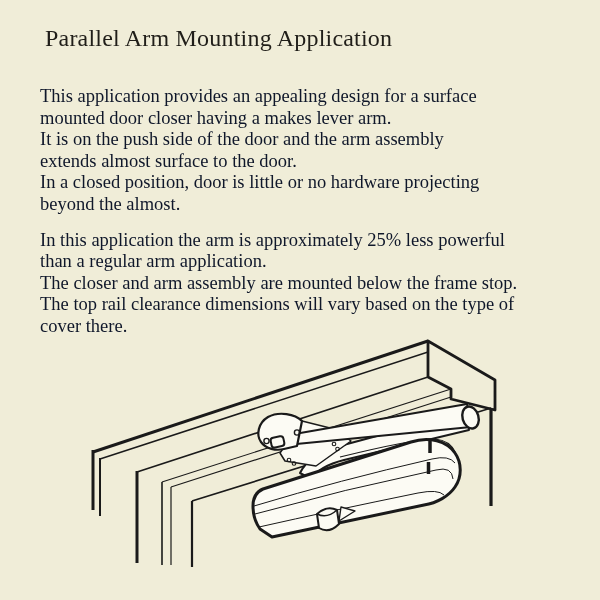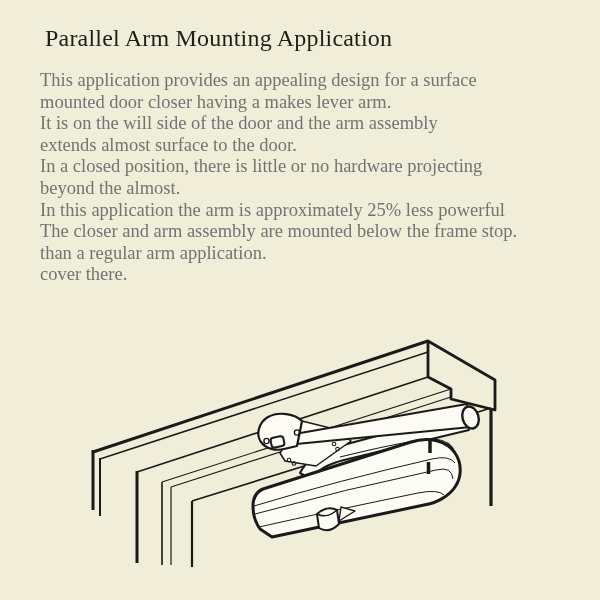--- a/index.html
+++ b/index.html
@@ -10,53 +10,54 @@
     overflow:hidden;
   }
   .page{position:relative;width:600px;height:600px;background:#f0edd8;}
   .title{
     position:absolute;left:45px;top:18px;
     font-size:24px;line-height:40px;
     color:#201e19;letter-spacing:0.2px;
     white-space:nowrap;
   }
   .bodytext{
-    position:absolute;left:40px;top:70px;width:540px;
-    color:#737373;
+    position:absolute;left:40px;top:86px;width:540px;
+    color:#0f172a;
   }
   .para{margin:0;}
-  .para + .para{}
+  .para + .para{margin-top:14px;}
   .line{
     font-size:18.5px;line-height:21.6px;
     white-space:nowrap;
   }
   .diagram{
     position:absolute;left:0;top:335px;width:600px;height:265px;
   }
 </style>
 </head>
 <body>
 
 <div class="page">
 
   <div class="title">Parallel Arm Mounting Application</div>
 
   <div class="bodytext">
     <div class="para">
       <div class="line">This application provides an appealing design for a surface</div>
       <div class="line">mounted door closer having a makes lever arm.</div>
-      <div class="line">It is on the will side of the door and the arm assembly</div>
+      <div class="line">It is on the push side of the door and the arm assembly</div>
       <div class="line">extends almost surface to the door.</div>
-      <div class="line">In a closed position, there is little or no hardware projecting</div>
+      <div class="line">In a closed position, door is little or no hardware projecting</div>
       <div class="line">beyond the almost.</div>
     </div>
     <div class="para">
       <div class="line">In this application the arm is approximately 25% less powerful</div>
+      <div class="line">than a regular arm application.</div>
       <div class="line">The closer and arm assembly are mounted below the frame stop.</div>
-      <div class="line">than a regular arm application.</div>
+      <div class="line">The top rail clearance dimensions will vary based on the type of</div>
       <div class="line">cover there.</div>
     </div>
   </div>
 
   <svg class="diagram" viewBox="0 335 600 265" xmlns="http://www.w3.org/2000/svg" fill="none" stroke="#1a1a1a" stroke-linejoin="round">
 
     <g>
       <g>
         <path d="M93,452 L428,341" stroke-width="3"></path>
         <path d="M93,450 L93,510" stroke-width="3"></path>

